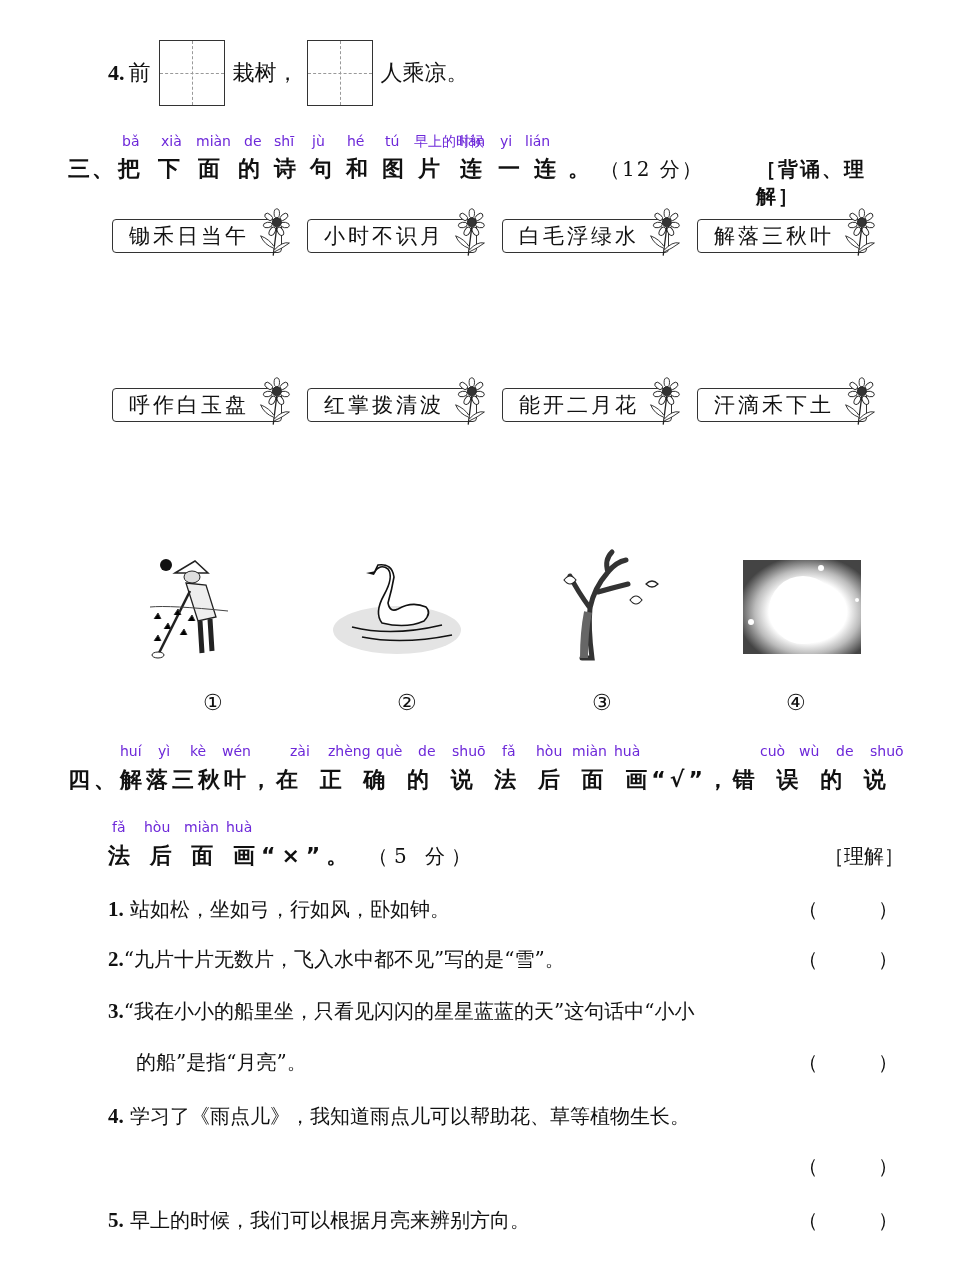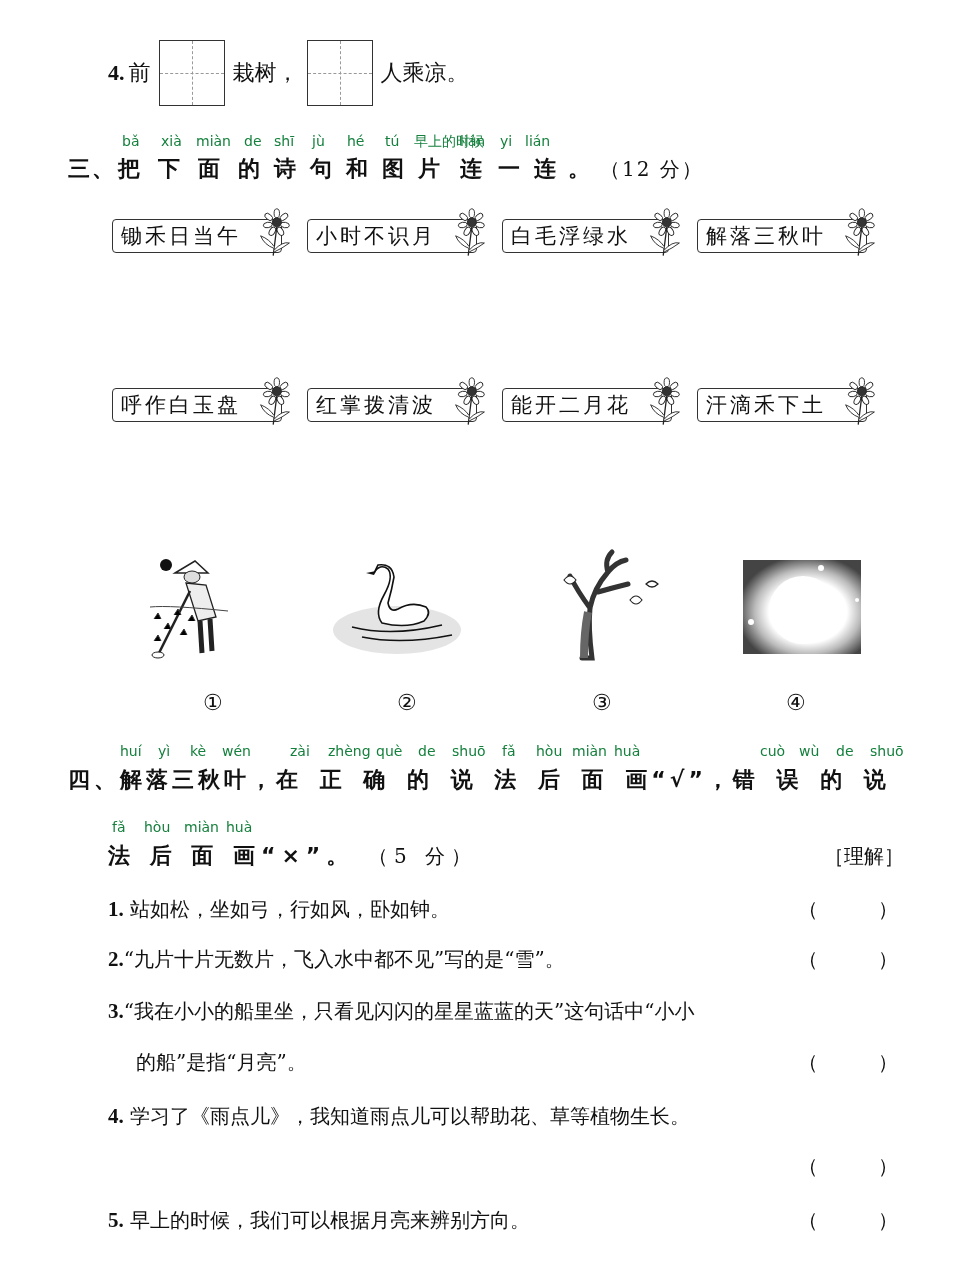--- a/index.html
+++ b/index.html
@@ -3,25 +3,25 @@
 <meta charset="utf-8">
 <style>
   html, body { margin:0; padding:0; background:#ffffff; }
   body { width:960px; height:1280px; position:relative; overflow:hidden; color:#111; font-family:"DejaVu Serif","Liberation Serif",serif; }
   .abs { position:absolute; }
   .q4 { left:108px; top:38px; height:70px; display:flex; align-items:center; font-size:22px; }
   .q4 .num { font-family:"Liberation Serif",serif; font-weight:bold; font-size:22px; margin-right:4px; }
   .tian { width:66px; height:66px; border:1px solid #333; box-sizing:border-box; position:relative; margin:0 8px; }
   .tian::before { content:""; position:absolute; left:50%; top:0; bottom:0; border-left:1px dashed #999; }
   .tian::after { content:""; position:absolute; top:50%; left:0; right:0; border-top:1px dashed #999; }
-  .py { font-family:"DejaVu Sans","Liberation Sans",sans-serif; font-size:14px; color:#15803d; }
+  .py { font-family:"DejaVu Sans","Liberation Sans",sans-serif; font-size:14px; color:#6d28d9; }
   .heading { font-family:"DejaVu Sans","Liberation Sans",sans-serif; font-weight:bold; font-size:22px; letter-spacing:2px; }
   .score { font-family:"DejaVu Serif",serif; font-weight:normal; font-size:20px; }
   .tag { font-family:"DejaVu Serif",serif; font-size:20px; }
-  .card { height:34px; border:1.5px solid #333; border-radius:4px; box-sizing:border-box; display:flex; align-items:center; padding-left:8px; font-size:21px; letter-spacing:3px; }
+  .card { height:34px; border:1.5px solid #333; border-radius:4px; box-sizing:border-box; display:flex; align-items:center; padding-left:16px; font-size:21px; letter-spacing:3px; }
   .flower { position:absolute; width:36px; height:54px; }
   .pic { position:absolute; }
   .circ { position:absolute; font-size:22px; font-family:"DejaVu Serif",serif; }
   .item { position:absolute; left:108px; font-size:20px; }
   .item .n { font-family:"Liberation Serif",serif; font-weight:bold; font-size:21px; }
   .paren { position:absolute; font-size:20px; }
 </style>
 </head>
 <body>
 
@@ -58,20 +58,21 @@
   <span class="abs" style="left:206px">诗</span>
   <span class="abs" style="left:242px">句</span>
   <span class="abs" style="left:278px">和</span>
   <span class="abs" style="left:314px">图</span>
   <span class="abs" style="left:350px">片</span>
   <span class="abs" style="left:392px">连</span>
   <span class="abs" style="left:430px">一</span>
   <span class="abs" style="left:466px">连</span>
   <span class="abs" style="left:500px">。</span>
   <span class="abs score" style="left:532px;top:2px">（12 分）</span>
+  <span class="abs tag" style="left:688px;top:2px">［背诵、理解］</span>
 </div>
 
 <svg width="0" height="0" style="position:absolute">
   <defs>
     <g id="flw">
       <g stroke="#222" stroke-width="1" fill="#fff">
         <ellipse cx="22" cy="5" rx="3" ry="5"></ellipse>
         <ellipse cx="30" cy="9" rx="3" ry="5" transform="rotate(50 30 9)"></ellipse>
         <ellipse cx="31" cy="18" rx="3" ry="5" transform="rotate(100 31 18)"></ellipse>
         <ellipse cx="26" cy="25" rx="3" ry="5" transform="rotate(150 26 25)"></ellipse>

